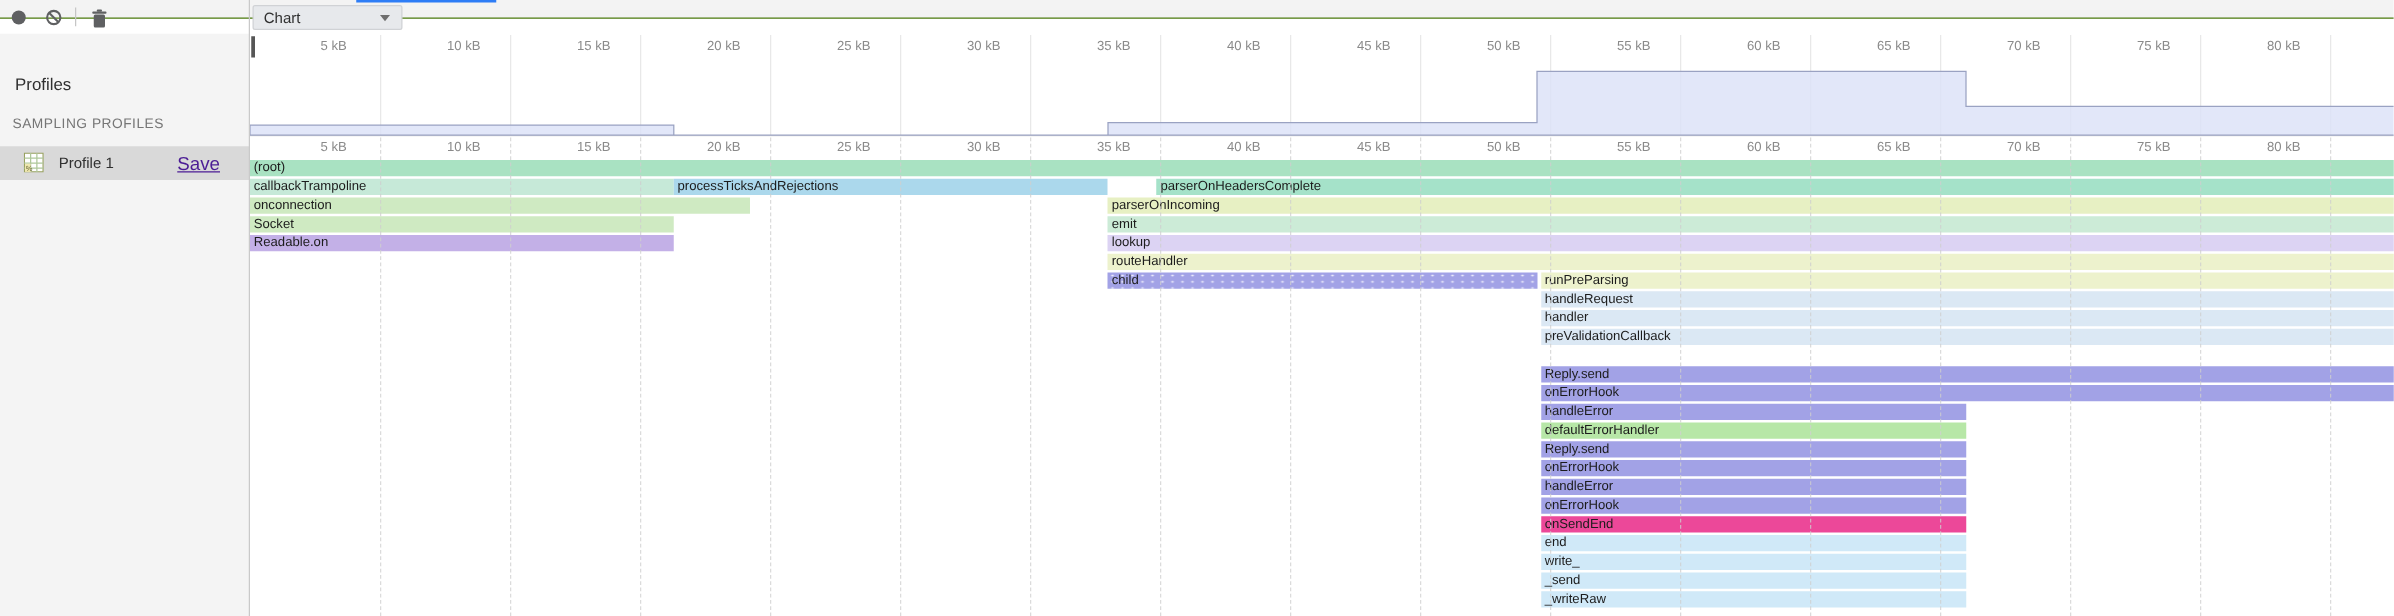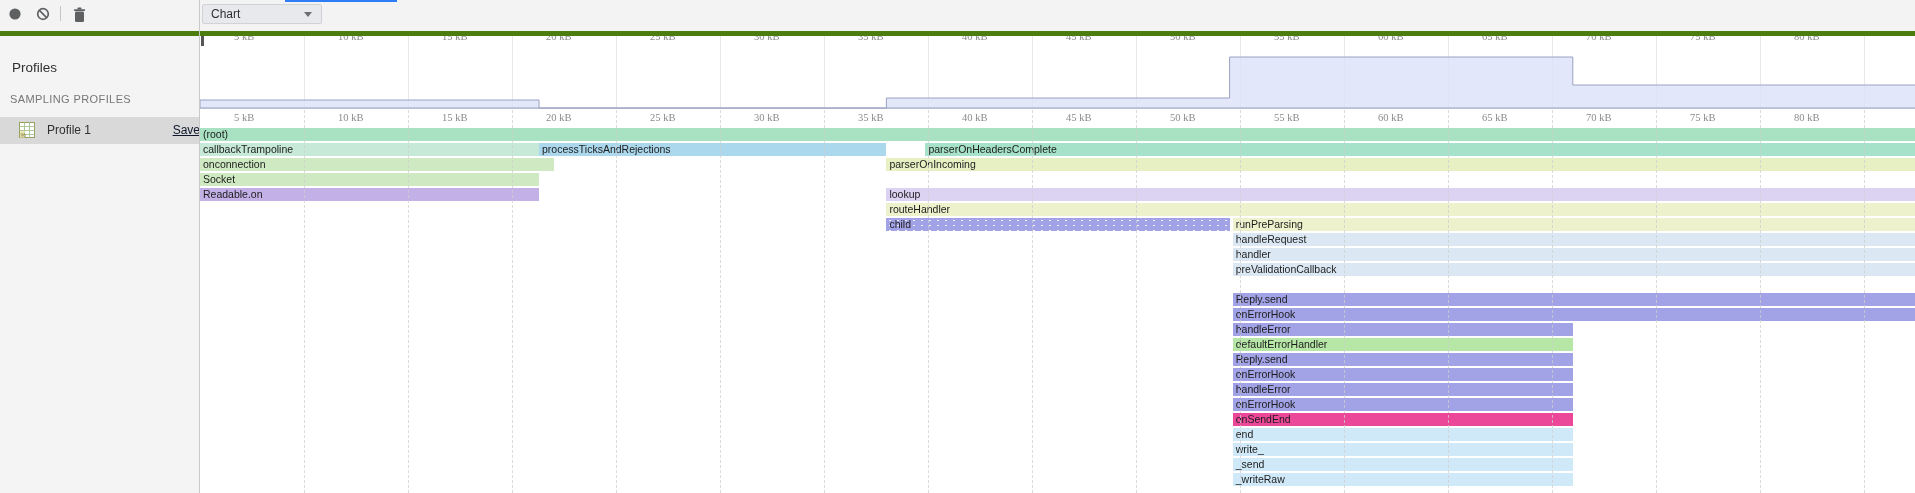--- a/index.html
+++ b/index.html
@@ -1,50 +1,50 @@
 <!DOCTYPE html>
 <html><head>
 <meta charset="utf-8">
 <style>
   * { margin:0; padding:0; box-sizing:border-box; }
   html,body { width:1915px; height:493px; overflow:hidden; }
   body { font-family:"Liberation Sans", sans-serif; background:#fff; position:relative; }
   #app { position:absolute; inset:0; width:1915px; height:493px; background:#fff; }
 
   
-  .toolbar { position:absolute; left:0; top:0; width:1915px; height:36px;
-             background:#f3f3f3; border-bottom:5px solid #4d7c0f; z-index:6; }
+  .toolbar { position:absolute; left:0; top:0; width:1915px; height:15px;
+             background:#f3f3f3; border-bottom:1px solid #4d7c0f; z-index:6; }
   .tab-indicator { position:absolute; left:285px; top:0; width:112px; height:2px; z-index:7; }
   .tbtn { position:absolute; top:7px; width:14px; height:14px; cursor:pointer; }
   .tbtn svg { display:block; }
   .tsep { position:absolute; left:60px; top:6px; width:1px; height:15px; background:#c6c6c6; }
   .chart-select { position:absolute; left:202px; top:4px; width:120px; height:20px;
                   background:#e7e9ec; border:1px solid #d0d2d5; border-radius:2px;
                   font-size:12px; color:#303030; line-height:18px; padding-left:8px; cursor:pointer; }
   .chart-select .arrow { position:absolute; right:9px; top:7px; width:0; height:0;
                   border-left:4px solid transparent; border-right:4px solid transparent;
                   border-top:5px solid #6e6e6e; }
 
   
   .sidebar { position:absolute; left:0; top:27px; width:200px; height:466px; background:#f4f4f4; z-index:5; }
   .pane-divider { position:absolute; left:199px; top:0; width:1px; height:493px; background:#c9c9c9; z-index:6; }
   .sb-heading { position:absolute; left:12px; top:33px; font-size:13.5px; color:#303030; }
   .sb-section { position:absolute; left:10px; top:66px; font-size:11px; color:#767676; letter-spacing:.4px; }
   .profile-row { position:absolute; left:0; top:90px; width:200px; height:27px; background:#d9d9d9; cursor:pointer; }
   .profile-icon { position:absolute; left:19px; top:5px; width:16px; height:16px; }
   .profile-name { position:absolute; left:47px; top:6px; font-size:12px; color:#303030; }
-  .save-link { position:absolute; right:0; top:6px; font-size:12px; color:#0f172a;
+  .save-link { position:absolute; right:24px; top:6px; font-size:15px; color:#4c1d95;
                text-decoration:underline; cursor:pointer; }
 
   
   .chart-pane { position:absolute; left:200px; top:27px; width:1715px; height:466px; background:#fff; }
   .grid-v { position:absolute; width:1px; background:#e8e8e8; z-index:1; }
   .grid-v.flame { background:none; border-left:1px dashed #cfcfcf; opacity:.75; z-index:3; }
-  .ruler-label { position:absolute; height:12px; width:66px; text-align:left;
-                 font-size:10.5px; color:#8a8a8a; z-index:4; white-space:nowrap;font-family:Liberation Serif, serif; }
+  .ruler-label { position:absolute; height:12px; width:66px; text-align:center;
+                 font-size:10.5px; color:#8a8a8a; z-index:4; white-space:nowrap; }
   #overview-svg { position:absolute; left:0; top:1px; z-index:2; }
   .overview-wrap { position:absolute; left:0; top:1px; width:1715px; height:80px; }
   .overview-sep { position:absolute; left:0; top:81px; width:1715px; height:1px; background:#dcdcdc; }
   .ov-grip { position:absolute; left:1px; top:1px; width:3px; height:17px; background:#565656; z-index:5; cursor:ew-resize; }
 
   .flame { position:absolute; left:0; top:83px; width:1715px; height:383px; }
   .flame-bar { position:absolute; height:13px; font-size:10.5px; line-height:13px; color:#1c1c1c;
                white-space:nowrap; overflow:hidden; padding-left:3px; z-index:2; cursor:pointer; }
   .flame-bar.dotted { background-image:radial-gradient(rgba(255,255,255,.85) 1px, rgba(255,255,255,0) 1.3px);
                       background-size:8px 5px; }
@@ -111,23 +111,24 @@
     <svg width="1715" height="80" id="overview-svg">
           <path d="M 0 79 L 0 71 L 339.03999999999996 71 L 339.03999999999996 79 L 686.4 79 L 686.4 69 L 1029.6000000000001 69 L 1029.6000000000001 28 L 1372.8 28 L 1372.8 56 L 1716 56 L 1716 79 Z" fill="#dce2f8" fill-opacity="0.82" stroke="#9aa2c2" stroke-width="1"></path>
         </svg>
       </div>
     <div class="overview-sep"></div>
     <div class="flame" id="flame">
         <div class="flame-bar" title="(root)" style="left: 0px; top: 18px; width: 1716px; height: 13px; background-color: rgb(169, 226, 194);">(root)</div>
         <div class="flame-bar" title="callbackTrampoline" style="left: 0px; top: 33px; width: 339.04px; height: 13px; background-color: rgb(198, 233, 216);">callbackTrampoline</div>
         <div class="flame-bar" title="processTicksAndRejections" style="left: 339.04px; top: 33px; width: 347.36px; height: 13px; background-color: rgb(171, 216, 236);">processTicksAndRejections</div>
         <div class="flame-bar" title="parserOnHeadersComplete" style="left: 686.4px; top: 33px; width: 1029.6px; height: 13px; background-color: rgb(165, 226, 201); margin-left: 39px;">parserOnHeadersComplete</div>
-        <div class="flame-bar" title="onconnection" style="left: 0px; top: 48px; width: 354px; height: 13px; background-color: rgb(207, 234, 194);">onconnection</div>
+        <div class="flame-bar" title="onconnection" style="left: 0px; top: 48px; width: 400px; height: 13px; background-color: rgb(207, 234, 194);">onconnection</div>
         <div class="flame-bar" title="parserOnIncoming" style="left: 686.4px; top: 48px; width: 1029.6px; height: 13px; background-color: rgb(231, 240, 195);">parserOnIncoming</div>
         <div class="flame-bar" title="Socket" style="left: 0px; top: 63px; width: 339.04px; height: 13px; background-color: rgb(207, 234, 194);">Socket</div>
+        <div class="flame-bar" title="emit" style="left: 686.4px; top: 63px; width: 1029.6px; height: 13px; background-color: rgb(204, 235, 215);">emit</div>
         <div class="flame-bar" title="Readable.on" style="left: 0px; top: 78px; width: 339.04px; height: 13px; background-color: rgb(195, 176, 231);">Readable.on</div>
         <div class="flame-bar" title="lookup" style="left: 686.4px; top: 78px; width: 1029.6px; height: 13px; background-color: rgb(220, 211, 243);">lookup</div>
         <div class="flame-bar" title="routeHandler" style="left: 686.4px; top: 93px; width: 1029.6px; height: 13px; background-color: rgb(237, 242, 205);">routeHandler</div>
         <div class="flame-bar dotted" title="child" style="left: 686.4px; top: 108px; width: 343.2px; height: 13px; background-color: rgb(162, 162, 230);">child</div>
         <div class="flame-bar" title="runPreParsing" style="left: 1032.72px; top: 108px; width: 683.28px; height: 13px; background-color: rgb(237, 242, 205);">runPreParsing</div>
         <div class="flame-bar" title="handleRequest" style="left: 1032.72px; top: 123px; width: 683.28px; height: 13px; background-color: rgb(219, 232, 244);">handleRequest</div>
         <div class="flame-bar" title="handler" style="left: 1032.72px; top: 138px; width: 683.28px; height: 13px; background-color: rgb(219, 232, 244);">handler</div>
         <div class="flame-bar" title="preValidationCallback" style="left: 1032.72px; top: 153px; width: 683.28px; height: 13px; background-color: rgb(219, 232, 244);">preValidationCallback</div>
         <div class="flame-bar" title="Reply.send" style="left: 1032.72px; top: 183px; width: 683.28px; height: 13px; background-color: rgb(162, 162, 230);">Reply.send</div>
         <div class="flame-bar" title="onErrorHook" style="left: 1032.72px; top: 198px; width: 683.28px; height: 13px; background-color: rgb(162, 162, 230);">onErrorHook</div>

